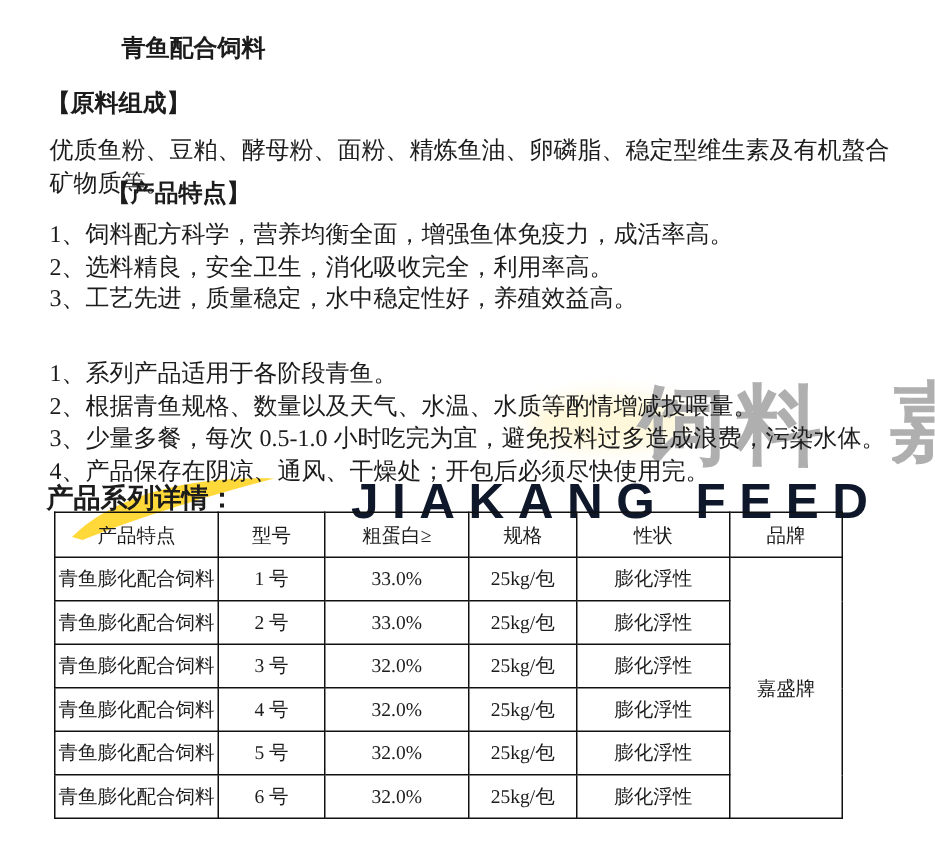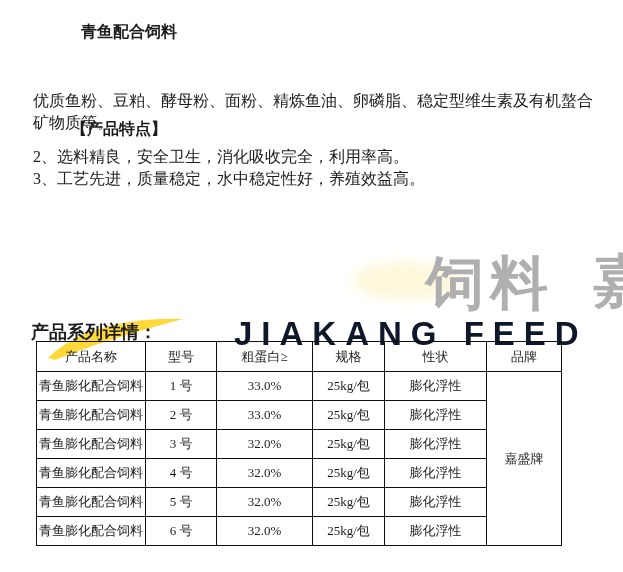--- a/index.html
+++ b/index.html
@@ -49,46 +49,54 @@
 
   <svg class="abs" style="left:46px;top:316px;" width="138" height="44" viewBox="0 0 138 44">
     <path d="M2,42 C28,16 76,1 137,3 C98,13 46,29 9,44 Z" fill="#FFD83A"></path>
   </svg>
 </div>
 
 <div id="content">
 
   <div class="abs doc-title">青鱼配合饲料</div>
 
+  <div class="abs sec-heading" style="left:31px;top:59px;">【原料组成】</div>
 
   <div class="abs body-text" style="left:33px;top:90px;width:575px;">优质鱼粉、豆粕、酵母粉、面粉、精炼鱼油、卵磷脂、稳定型维生素及有机螯合矿物质等。</div>
 
   <div class="abs sec-heading" style="left:31px;top:119px;margin-left:40px;">【产品特点】</div>
 
   <div class="abs body-text" style="left:33px;top:146px;width:575px;">
+    <div>1、饲料配方科学，营养均衡全面，增强鱼体免疫力，成活率高。</div>
     <div>2、选料精良，安全卫生，消化吸收完全，利用率高。</div>
     <div>3、工艺先进，质量稳定，水中稳定性好，养殖效益高。</div>
   </div>
 
 
+  <div class="abs body-text" style="left:33px;top:239px;width:580px;">
+    <div>1、系列产品适用于各阶段青鱼。</div>
+    <div>2、根据青鱼规格、数量以及天气、水温、水质等酌情增减投喂量。</div>
+    <div>3、少量多餐，每次 0.5-1.0 小时吃完为宜，避免投料过多造成浪费，污染水体。</div>
+    <div>4、产品保存在阴凉、通风、干燥处；开包后必须尽快使用完。</div>
+  </div>
 
   <div class="abs series-heading">产品系列详情：</div>
 
   <table class="abs" style="left:36px;top:341px;">
     <colgroup>
       <col style="width:109px">
         <col style="width:71px">
         <col style="width:96px">
       <col style="width:72px">
         <col style="width:102px">
         <col style="width:75px">
     </colgroup>
     <thead>
       <tr>
-        <th>产品名称</th>
+        <th>产品特点</th>
         <th>型号</th>
         <th>粗蛋白≥</th>
         <th>规格</th>
         <th>性状</th>
         <th>品牌</th>
       </tr>
     </thead>
     <tbody>
       <tr>
         <td>青鱼膨化配合饲料</td>

